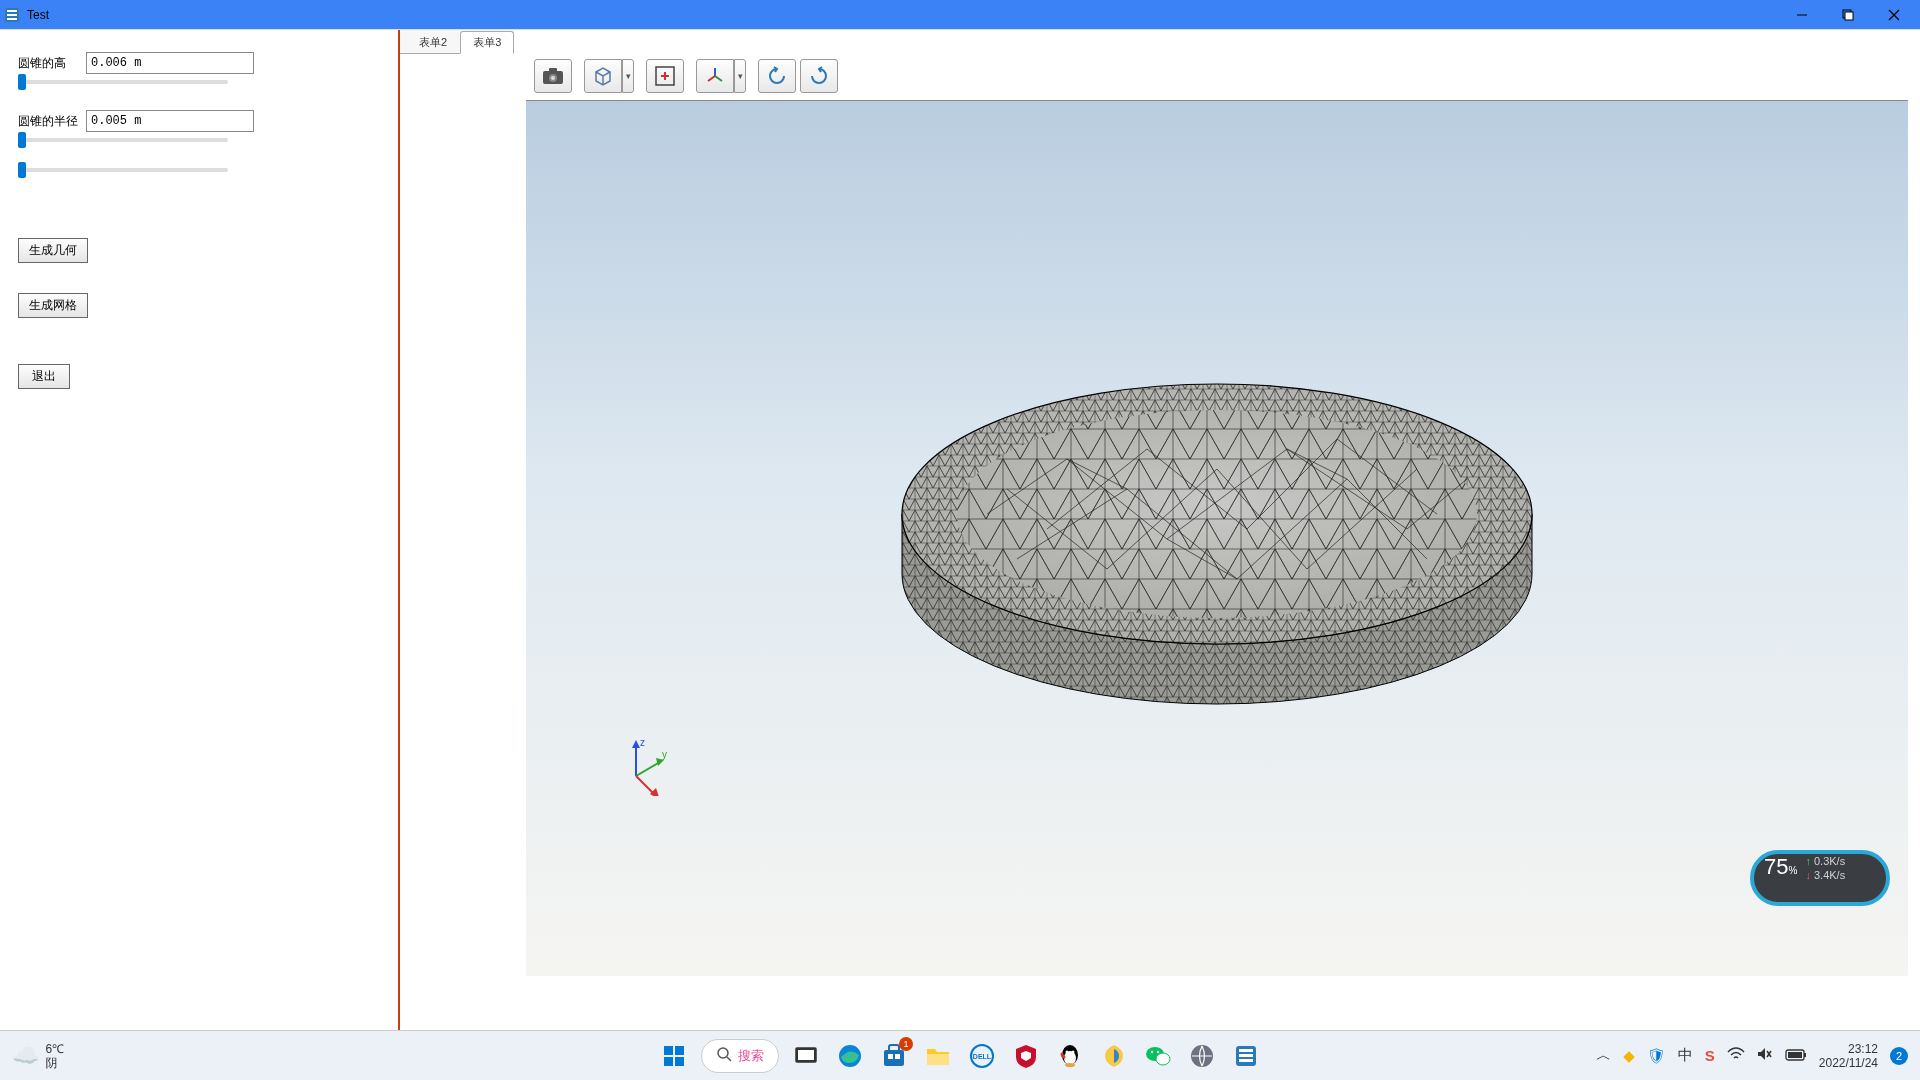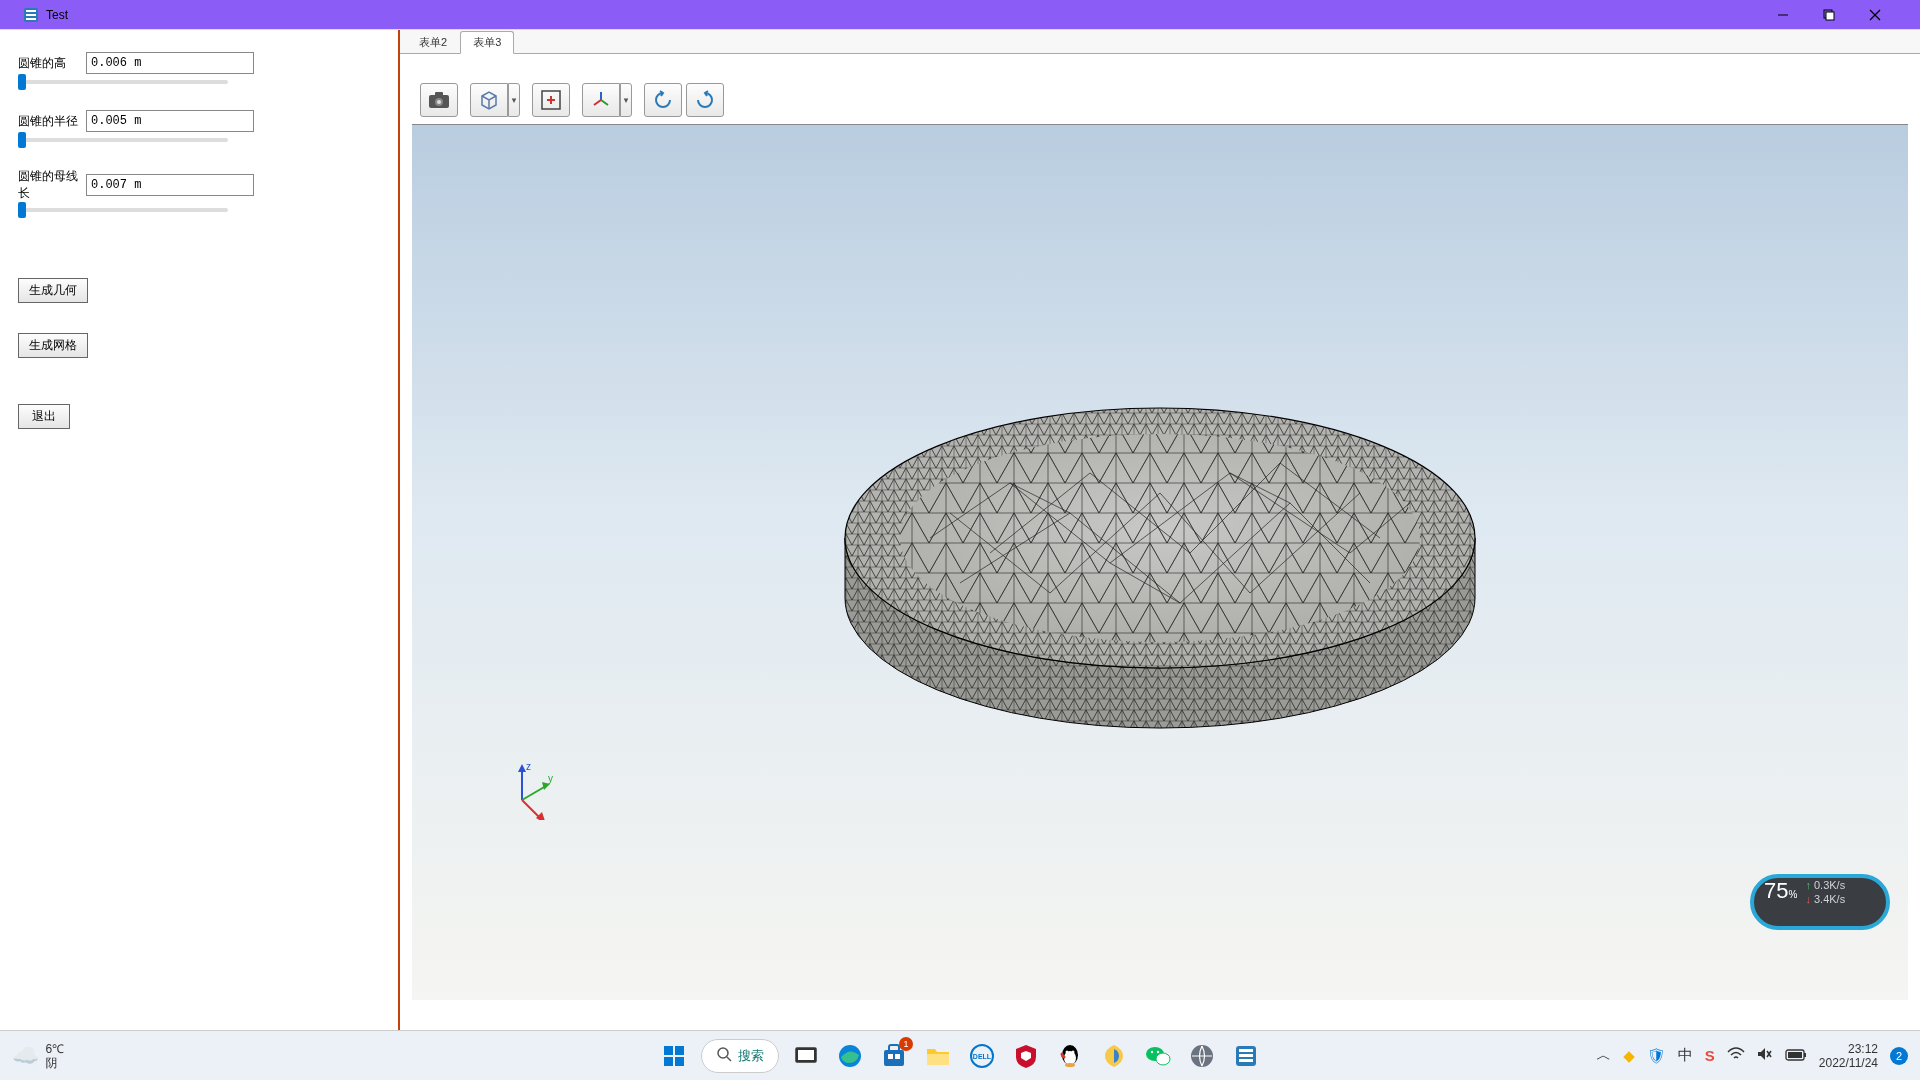--- a/index.html
+++ b/index.html
@@ -1,36 +1,36 @@
 <!DOCTYPE html>
 <html><head>
 <meta charset="utf-8">
 <style>
 * { margin: 0; padding: 0; box-sizing: border-box; font-family: "Microsoft YaHei", "Segoe UI", sans-serif; }
 html, body { width: 1920px; height: 1080px; overflow: hidden; background: #f0f0f0; }
 
 
-.titlebar { height: 30px; background: #8b5cf6; display: flex; align-items: center; padding: 0 22px; border-bottom: 1px solid #ddd; }
+.titlebar { height: 30px; background: #3b82f6; display: flex; align-items: center; padding: 0 3px; border-bottom: 1px solid #ddd; }
 .titlebar .app-icon { width: 18px; height: 18px; margin-right: 6px; display:flex; align-items:center; justify-content:center;}
 .titlebar .title { font-size: 12px; color: #000; flex:1; }
 .titlebar .win-btn { width: 46px; height: 30px; display:flex; align-items:center; justify-content:center; color:#000; font-size:14px;}
 
 
 .app-body { display:flex; height: 1000px; background:#fff;}
 .sidebar { width: 400px; border-right: 2px solid #c2410c; padding: 22px 18px; background:#fff; position:relative;}
 .param-row { display:flex; align-items:center; margin-bottom:6px;}
 .param-label{ font-size:12px; color:#000; width:68px;}
 .param-input{ width:168px; height:22px; border:1px solid #888; font-family: "Courier New", monospace; font-size:12px; padding:2px 4px; background:#fff;}
 .slider-track{ height:4px; background:#ddd; width:210px; margin:2px 0 26px 0; position:relative; border-radius:2px;}
 .slider-thumb{ width:8px; height:16px; background:#0078d4; position:absolute; top:-6px; left:0; border-radius:2px;}
 .sidebar-btn{ display:block; border:1px solid #666; background:linear-gradient(#fdfdfd,#e5e5e5); font-size:12px; padding:3px 10px; margin-bottom: 30px; cursor:pointer; min-width:64px;}
 .sidebar-btn.small{min-width:52px;}
 
 
-.content { flex:1; display:flex; flex-direction:column; }
+.content { flex:1; display:flex; flex-direction:row; }
 .tabs { height: 24px; display:flex; align-items:flex-end; padding-left:6px; background:#f7f7f7; border-bottom:1px solid #aaa;}
 .tab { font-size:11px; padding:3px 12px; color:#333; border:1px solid transparent; cursor:pointer; position:relative; top:1px;}
 .tab.active{ border:1px solid #aaa; border-bottom:1px solid #fff; background:#fff; border-radius:3px 3px 0 0;}
 .viewport-wrap{ flex:1; padding: 26px 12px 12px 12px; background:#fff;}
 .toolbar{ height:40px; display:flex; align-items:center; gap:0;}
 .tool-btn{ width:38px; height:34px; border:1px solid #999; background:linear-gradient(#fdfdfd,#e8e8e8); display:flex; align-items:center; justify-content:center; cursor:pointer; border-radius:3px;}
 .tool-sep{ width:12px;}
 .tool-drop{ width:12px; border-left:none; display:flex; align-items:center; justify-content:center; font-size:9px; color:#555; border:1px solid #999; height:34px; background:linear-gradient(#fdfdfd,#e8e8e8); border-radius:0 3px 3px 0;}
 .tool-btn.joined{border-radius:3px 0 0 3px;}
 .viewport{ margin-top:4px; height: 876px; background: linear-gradient(#b9cde0, #dfe9f1 45%, #f5f5f2); border-top:1px solid #888; position:relative; overflow:hidden;}
@@ -43,21 +43,21 @@
 .net-widget .pct sub{font-size:10px; vertical-align:baseline;}
 .net-widget .speeds{ padding-left:8px; line-height:14px;}
 .net-widget .speeds .up::before{content:"↑ "; color:#4fc36a;}
 .net-widget .speeds .dn::before{content:"↓ "; color:#e05a5a;}
 
 
 .taskbar{ height:50px; background: rgba(235,240,248,0.95); border-top:1px solid #ccc; display:flex; align-items:center; padding:0 12px; position:relative;}
 .weather{display:flex; align-items:center; gap:6px; font-size:12px; color:#333; line-height:14px;}
 .weather-icon{font-size:22px;}
 .task-center{ position:absolute; left:50%; transform:translateX(-50%); display:flex; align-items:center; gap:10px;}
-.search-pill{ display:flex; align-items:center; gap:6px; background:#fff; border:1px solid #ccc; border-radius:20px; height:34px; padding:0 14px; font-size:13px; color:#0f766e;}
+.search-pill{ display:flex; align-items:center; gap:6px; background:#fff; border:1px solid #ccc; border-radius:20px; height:34px; padding:0 14px; font-size:13px; color:#ec4899;}
 .task-icon{ width:34px; height:34px; display:flex; align-items:center; justify-content:center; font-size:20px; border-radius:6px;}
 .tray{ margin-left:auto; display:flex; align-items:center; gap:12px; font-size:12px; color:#333;}
 .tray .clock{text-align:right; line-height:14px;}
 .tray-icon{font-size:15px;}
 .notif-badge{width:18px; height:18px; background:#0078d4; border-radius:50%; color:#fff; font-size:11px; display:flex; align-items:center; justify-content:center;}
 </style>
 </head>
 <body>
 
 <div class="titlebar">
@@ -104,24 +104,20 @@
     <div>
       <div class="param-row">
         <span class="param-label">圆锥的半径</span>
         <input class="param-input" value="0.005 m" style="">
       </div>
       <div class="slider-track">
           <div class="slider-thumb"></div>
         </div>
     </div>
     <div>
-      <div class="param-row">
-        <span class="param-label">圆锥的母线长</span>
-        <input class="param-input" value="0.007 m" style="">
-      </div>
       <div class="slider-track">
           <div class="slider-thumb"></div>
         </div>
     </div>
 
     <div style="height:40px"></div>
     <button class="sidebar-btn">生成几何</button>
     <button class="sidebar-btn">生成网格</button>
     <div style="height:16px"></div>
     <button class="sidebar-btn small">退出</button>

